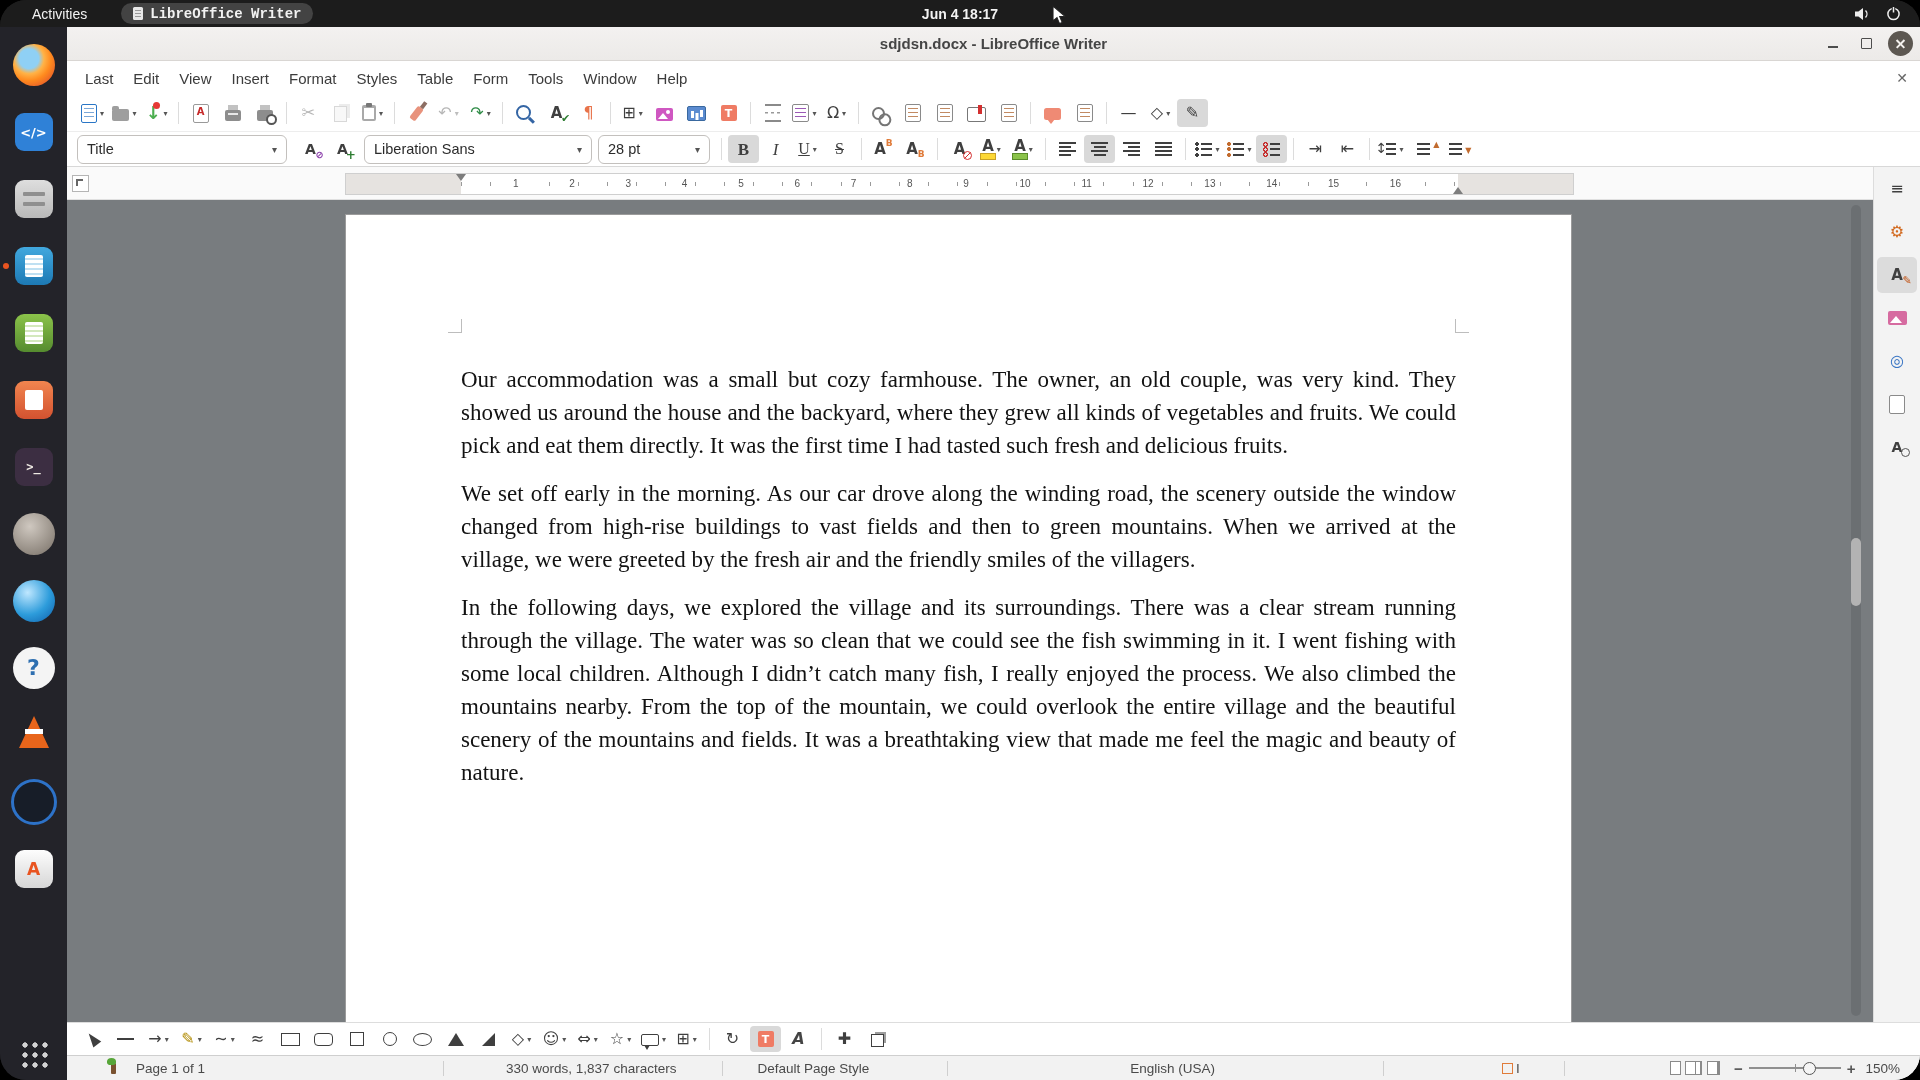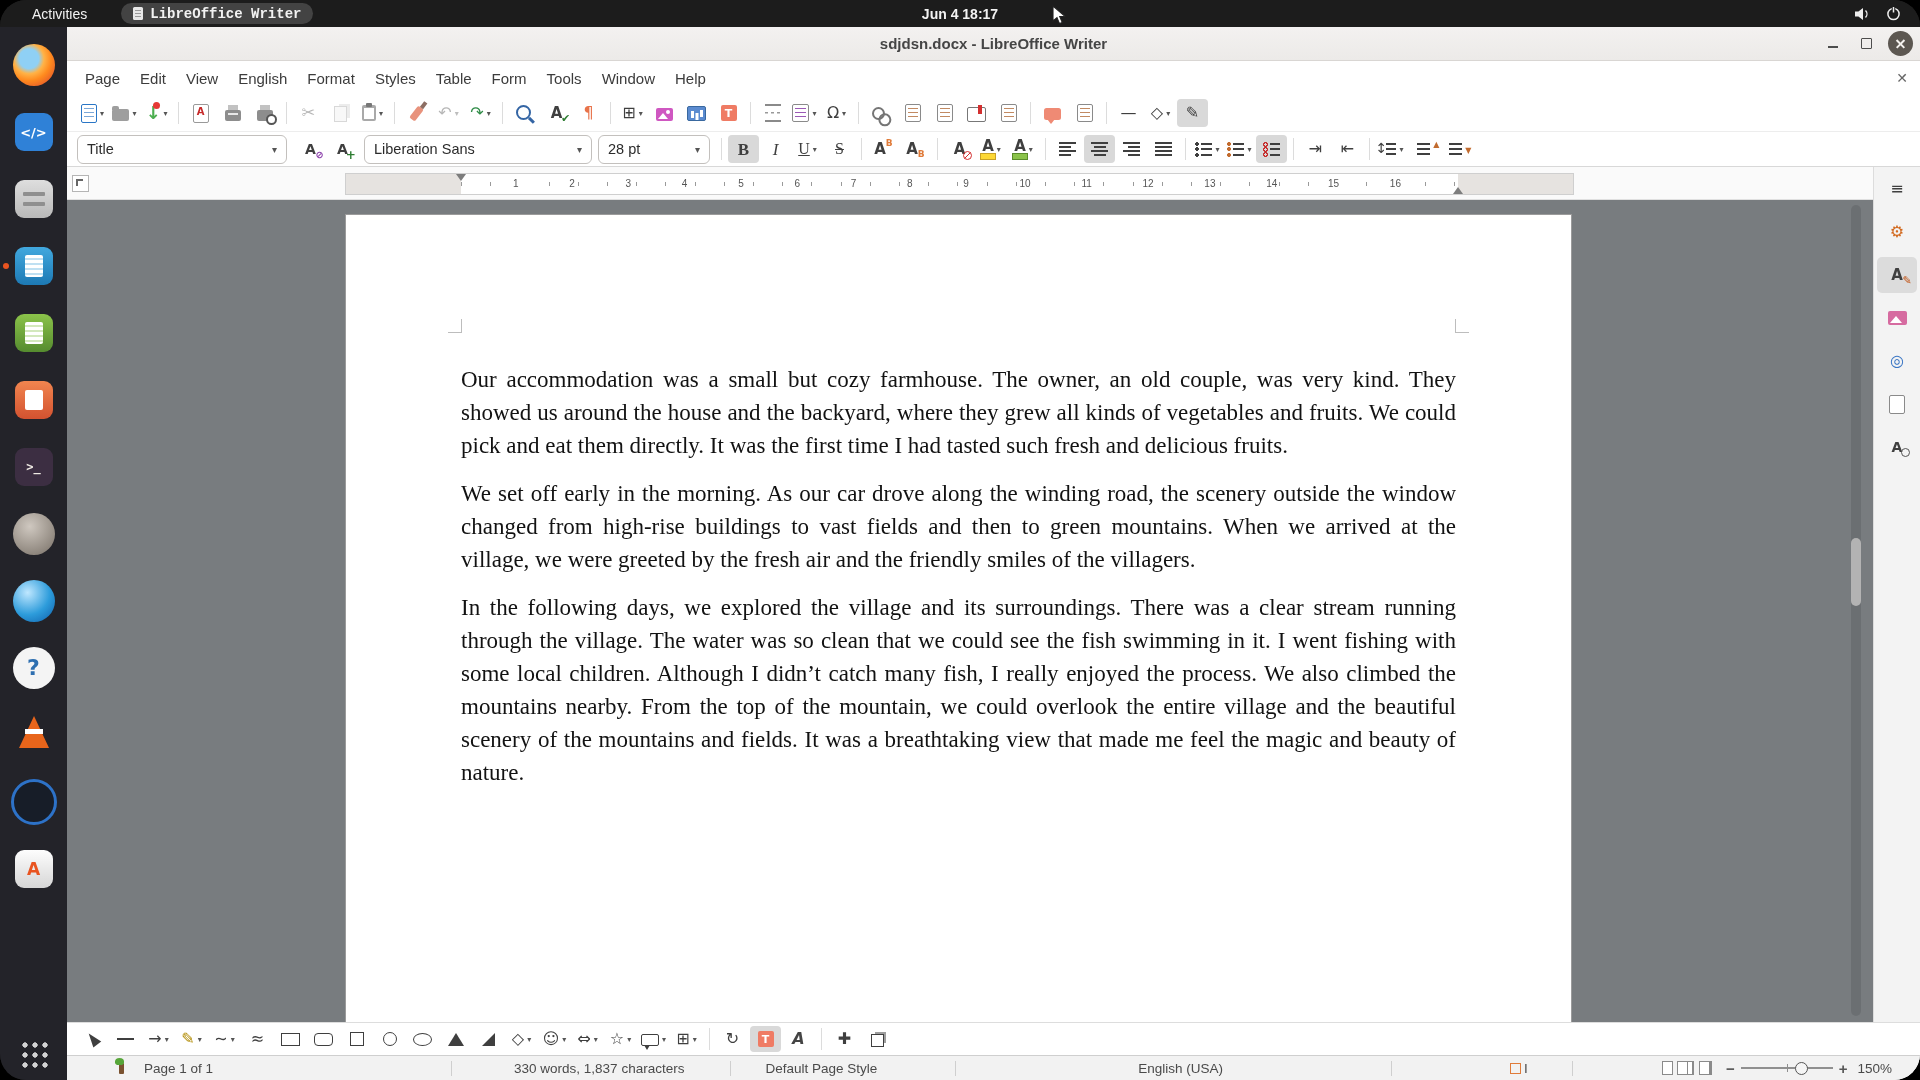--- a/index.html
+++ b/index.html
@@ -243,21 +243,21 @@
   .ic-tri .glyph{width:0;height:0;border-left:8px solid transparent;border-right:8px solid transparent;border-bottom:13px solid transparent;
         border-bottom-color:#3f3f3f;}
   .ic-rtri .glyph{width:0;height:0;border-left:13px solid transparent;border-bottom:13px solid #3f3f3f;}
   .ic-fontwork .glyph{font-size:16px;font-weight:bold;font-style:italic;color:#444;}
   .ic-extr .glyph{width:11px;height:11px;border:1.5px solid #3f3f3f;background:#fff;box-shadow:3px -3px 0 -1px #9e9e9e;margin-top:3px;}
   .ic-callout .glyph{width:16px;height:10px;border:1.5px solid #3f3f3f;border-radius:2px;margin-top:1px;}
   .ic-callout .glyph::after{content:"";position:absolute;left:2px;bottom:-5px;border-left:3px solid transparent;border-right:3px solid transparent;border-top:5px solid #3f3f3f;}
 
   
   .statusbar{height:24px;background:#f2f2f2;border-top:1px solid #cfcfcf;display:flex;align-items:center;
-             font-size:13.5px;color:#4a4a4a;padding:0 28px;flex:0 0 auto;white-space:nowrap;}
+             font-size:13.5px;color:#4a4a4a;padding:0 20px;flex:0 0 auto;white-space:nowrap;}
   .ssep{width:1px;height:15px;background:#cfcfcf;}
   .statusicon{width:5px;height:11px;background:#7a5230;border-radius:1px;position:relative;margin-left:24px;}
   .statusicon::after{content:"";position:absolute;top:-5px;left:-4px;width:9px;height:7px;background:#57a639;border-radius:50% 50% 40% 40%;}
   .im-box{display:inline-block;width:9px;height:9px;border:1.5px solid #e07b39;margin-right:3px;vertical-align:-1px;}
   .pv{display:inline-block;width:9px;height:12px;border:1.5px solid #8a8a8a;background:#fff;vertical-align:middle;}
   .pv + .pv{margin-left:4px;}
   .pv.d2{box-shadow:5px 0 0 -1px #fff,6px 0 0 #8a8a8a;margin-right:7px;}
   .pv.book{border-right-width:3px;}
   .zoomslider{display:flex;align-items:center;gap:6px;margin:0 10px 0 14px;}
   .ztrack{position:relative;width:92px;height:2px;background:#8f8f8f;}
@@ -360,24 +360,24 @@
       <div class="winbtns">
         <span class="wbtn min"></span>
         <span class="wbtn max"></span>
         <span class="wbtn close"></span>
       </div>
     </div>
 
     <div class="menubar">
 
       <span class="doc-close">✕</span>
-    <span class="mitem">Page</span>
+    <span class="mitem">Last</span>
         <span class="mitem">Edit</span>
         <span class="mitem">View</span>
-        <span class="mitem">English</span>
+        <span class="mitem">Insert</span>
         <span class="mitem">Format</span>
         <span class="mitem">Styles</span>
         <span class="mitem">Table</span>
         <span class="mitem">Form</span>
         <span class="mitem">Tools</span>
         <span class="mitem">Window</span>
         <span class="mitem">Help</span>
       </div>
 
     <div class="toolbar1">

